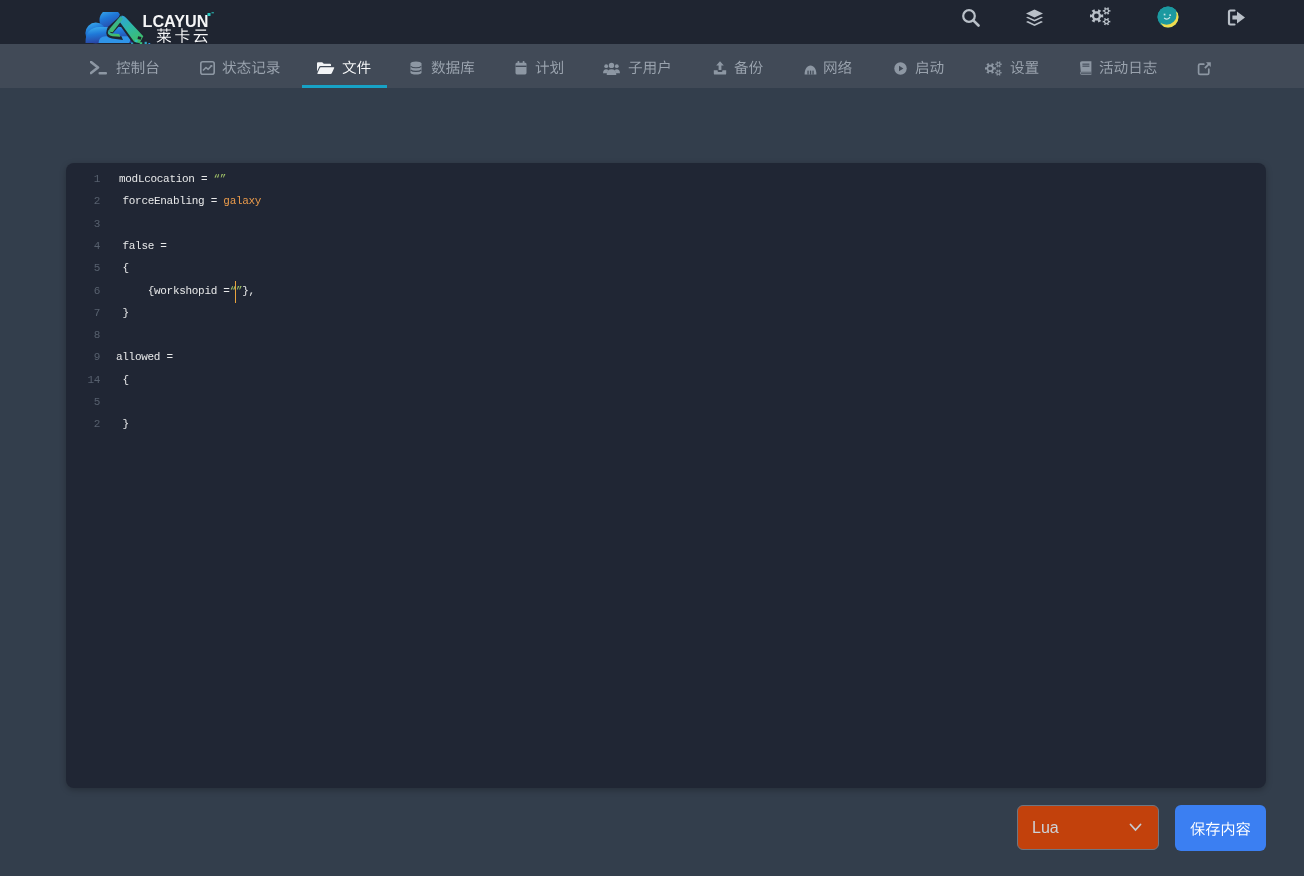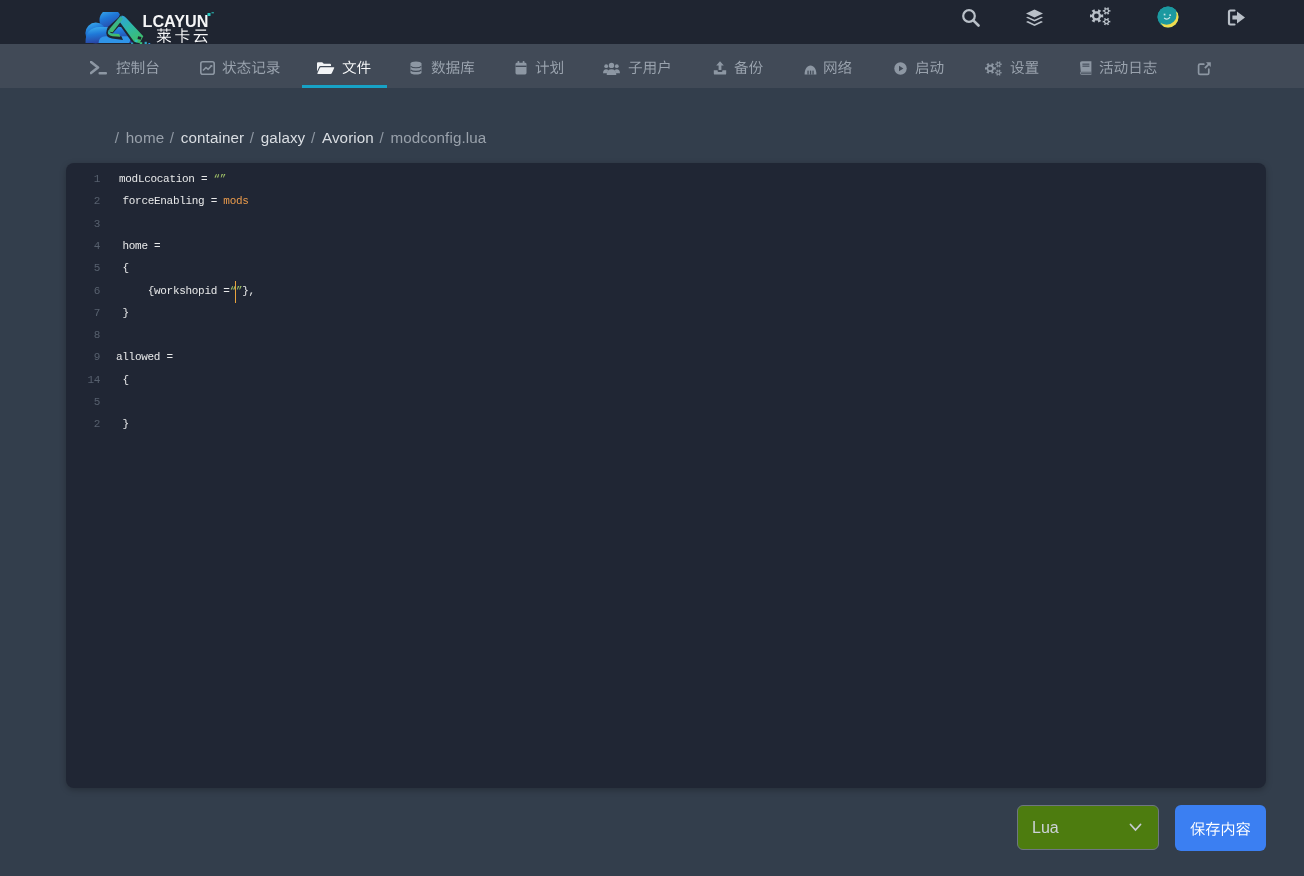--- a/index.html
+++ b/index.html
@@ -6,21 +6,21 @@
 #hdr{position:absolute;left:0;top:0;width:1304px;height:44px;background:#1f2531}
 #nav{position:absolute;left:0;top:44px;width:1304px;height:44px;background:#414a57}
 #crumbs{position:absolute;left:109.2px;top:129px;font-size:15.2px;color:#99a1ab;letter-spacing:0.1px}
 #crumbs .b{color:#d9dde2}
 #crumbs .s{margin:0 6.7px 0 5.6px;color:#8d96a1}
 #editor{position:absolute;left:66px;top:163px;width:1200px;height:625px;background:#202634;border-radius:8px;box-shadow:0 2px 6px rgba(0,0,0,0.25)}
 .ln{position:absolute;width:40px;text-align:right;font-family:"Liberation Mono",monospace;font-size:11px;color:#57606e;letter-spacing:-0.3px}
 .cl{position:absolute;font-family:"Liberation Mono",monospace;font-size:11px;color:#e8e9ea;letter-spacing:-0.3px;white-space:pre}
 .grn{color:#a0c168}.org{color:#e99a4b}
 #cursor{position:absolute;width:1.6px;background:#e8a33d}
-#langsel{position:absolute;left:1017px;top:805px;width:142px;height:45px;background:#4d7c0f;border:1px solid #6e7681;border-radius:6px;color:#ced3d9;font-size:16px;line-height:43px;padding-left:14px}
+#langsel{position:absolute;left:1017px;top:805px;width:142px;height:45px;background:#c2410c;border:1px solid #6e7681;border-radius:6px;color:#ced3d9;font-size:16px;line-height:43px;padding-left:14px}
 #savebtn{position:absolute;left:1175px;top:805px;width:91px;height:45.5px;background:#3b7ff2;border-radius:6px}
 .ticon{position:absolute;top:16.5px}
 .ttext{position:absolute;top:12.4px;line-height:0}
 #underline{position:absolute;left:302px;top:41.3px;width:85px;height:2.6px;background:#17a2c6}
 
 </style></head><body>
 <div id="page">
 <div id="hdr">
 <div style="position:absolute;left:85px;top:12px;"><svg width="132" height="38" viewBox="0 0 132 38">
 <defs>
@@ -197,29 +197,28 @@
         </svg></div>
 <div class="ttext" style="left:1098.7px;"><svg width="58.4" height="21.1" viewBox="0 0 58.4 21.1">
           <path fill="#9aa3ae" d="M1.3286 5.6356C2.2192 6.1174 3.4456 6.818199999999999 4.0588 7.2707999999999995L4.7012 6.365600000000001C4.0734 5.956799999999999 2.8324 5.2852 1.9418 4.861800000000001ZM0.6132 9.6506C1.5038 10.1324 2.7156000000000002 10.8332 3.3142 11.242L3.9274 10.3368C3.2996 9.928 2.0732 9.271 1.2118 8.8476ZM0.949 17.1696 1.8834 17.9142C2.7448 16.5564 3.7668 14.7314 4.5406 13.1838L3.7376 12.468399999999999C2.8908 14.1182 1.7374 16.0454 0.949 17.1696ZM4.672 8.9498V10.001H8.8914V12.4246H5.7232V18.0894H6.7452V17.4616H11.9574V18.0164H13.0086V12.4246H9.928V10.001H13.9722V8.9498H9.928V6.3948C11.1982 6.175800000000001 12.3808 5.8984000000000005 13.3444 5.5771999999999995L12.4684 4.7303999999999995C10.8478 5.299799999999999 7.884 5.7669999999999995 5.3582 6.0298C5.475 6.2780000000000005 5.621 6.7014 5.6794 6.9642C6.716 6.862 7.811 6.730599999999999 8.8914 6.57V8.9498ZM6.7452 16.4688V13.432H11.9574V16.4688Z M15.8994 5.869199999999999V6.8474H21.549599999999998V5.869199999999999ZM24.1338 4.9201999999999995C24.1338 5.956799999999999 24.1338 7.007999999999999 24.09 8.044599999999999H22.0022V9.0958H24.0462C23.871000000000002 12.4246 23.287 15.475999999999999 21.2868 17.301C21.5788 17.4616 21.9584 17.8266 22.1482 18.0894C24.2944 16.0454 24.9222 12.7166 25.1266 9.0958H27.302C27.141399999999997 14.2788 26.9516 16.2206 26.5574 16.6586C26.4114 16.8338 26.250799999999998 16.8776 25.988 16.8776C25.6814 16.8776 24.907600000000002 16.8776 24.09 16.79C24.2798 17.1112 24.3966 17.5638 24.4258 17.8704C25.1996 17.9288 26.0026 17.9288 26.455199999999998 17.885C26.9224 17.8412 27.214399999999998 17.7098 27.5064 17.3302C28.017400000000002 16.6878 28.1926 14.6146 28.397 8.5994C28.397 8.4388 28.397 8.044599999999999 28.397 8.044599999999999H25.1704C25.1996 7.007999999999999 25.214199999999998 5.956799999999999 25.214199999999998 4.9201999999999995ZM15.8994 16.2936 15.914 16.279V16.3082C16.2498 16.1038 16.7754 15.9432 20.8342 15.0234L21.1116 16.0016L22.0752 15.6804C21.7978 14.6584 21.1408 12.921 20.586 11.607L19.680799999999998 11.8552C19.9728 12.5414 20.2648 13.3444 20.5276 14.1036L17.052799999999998 14.8336C17.6222 13.5196 18.177 11.8844 18.542 10.3514H21.8124V9.344000000000001H15.388399999999999V10.3514H17.4178C17.0382 12.0596 16.425 13.782399999999999 16.2206 14.264199999999999C15.9724 14.818999999999999 15.7826 15.2132 15.549 15.286200000000001C15.680399999999999 15.549 15.841 16.0746 15.8994 16.2936Z M32.8938 11.796800000000001H40.1792V15.8994H32.8938ZM32.8938 10.7164V6.7598H40.1792V10.7164ZM31.7696 5.6648V17.9434H32.8938V16.9944H40.1792V17.8704H41.3472V5.6648Z M47.742 13.1984V16.3812C47.742 17.5784 48.194599999999994 17.8996 49.873599999999996 17.8996C50.224 17.8996 52.8228 17.8996 53.2024 17.8996C54.6186 17.8996 54.968999999999994 17.4178 55.129599999999996 15.5052C54.82299999999999 15.4322 54.3704 15.286200000000001 54.1222 15.0964C54.0492 16.6586 53.9178 16.9068 53.1294 16.9068C52.559999999999995 16.9068 50.37 16.9068 49.931999999999995 16.9068C48.9976 16.9068 48.836999999999996 16.8046 48.836999999999996 16.3666V13.1984ZM49.318799999999996 12.3224C50.516 13.0232 51.91759999999999 14.1036 52.5746 14.8482L53.3776 14.1036C52.6768 13.3444 51.245999999999995 12.337 50.077999999999996 11.6654ZM54.6624 13.5488C55.392399999999995 14.7898 56.209999999999994 16.4542 56.5458 17.4616L57.611599999999996 17.009C57.2466 16.0308 56.3852 14.3956 55.655199999999994 13.1838ZM45.989999999999995 13.3298C45.698 14.4686 45.187 15.9432 44.529999999999994 16.863L45.508199999999995 17.374C46.1652 16.4104 46.6616 14.8482 46.968199999999996 13.6656ZM50.5014 4.672000000000001V6.7744H44.617599999999996V7.8256H50.5014V10.3076H45.566599999999994V11.3442H56.7356V10.3076H51.6402V7.8256H57.6262V6.7744H51.6402V4.672000000000001Z"></path>
         </svg></div>
 <div class="ticon" style="left:1197.4px;"><svg width="15" height="15" viewBox="0 0 15 15">
           <path d="M11.8 8.2 V12 q0 1.4-1.4 1.4 H3 q-1.4 0-1.4-1.4 V4.6 q0-1.4 1.4-1.4 H6.8" stroke="#8d97a3" stroke-width="1.7" fill="none" stroke-linecap="round"></path>
           <path d="M9 1.2 H13.8 V6 L12 4.2 8.6 7.8 7.2 6.4 10.7 2.9 Z" fill="#8d97a3"></path>
         </svg></div>
 <div id="underline"></div>
 </div>
-<div id="crumbs"><span class="s">/</span><span>home</span><span class="s">/</span><span class="b">container</span><span class="s">/</span><span class="b">galaxy</span><span class="s">/</span><span class="b">Avorion</span><span class="s">/</span><span>modconfig.lua</span></div>
 <div id="editor">
 <div class="ln" style="left:-6px;top:10.0px;">1</div>
 <div class="cl" style="left:53px;top:10.0px;">modLcocation = <span class="grn">“”</span></div>
 <div class="ln" style="left:-6px;top:32.3px;">2</div>
-<div class="cl" style="left:56.5px;top:32.3px;">forceEnabling = <span class="org">mods</span></div>
+<div class="cl" style="left:56.5px;top:32.3px;">forceEnabling = <span class="org">galaxy</span></div>
 <div class="ln" style="left:-6px;top:54.6px;">3</div>
 <div class="ln" style="left:-6px;top:76.9px;">4</div>
-<div class="cl" style="left:56.5px;top:76.9px;">home =</div>
+<div class="cl" style="left:56.5px;top:76.9px;">false =</div>
 <div class="ln" style="left:-6px;top:99.2px;">5</div>
 <div class="cl" style="left:56.5px;top:99.2px;">{</div>
 <div class="ln" style="left:-6px;top:121.5px;">6</div>
 <div class="cl" style="left:56.5px;top:121.5px;">    {workshopid =<span class="grn">“”</span>},</div>
 <div class="ln" style="left:-6px;top:143.8px;">7</div>
 <div class="cl" style="left:56.5px;top:143.8px;">}</div>
 <div class="ln" style="left:-6px;top:166.1px;">8</div>
 <div class="ln" style="left:-6px;top:188.4px;">9</div>
 <div class="cl" style="left:50px;top:188.4px;">allowed =</div>
 <div class="ln" style="left:-6px;top:210.70000000000002px;">14</div>

